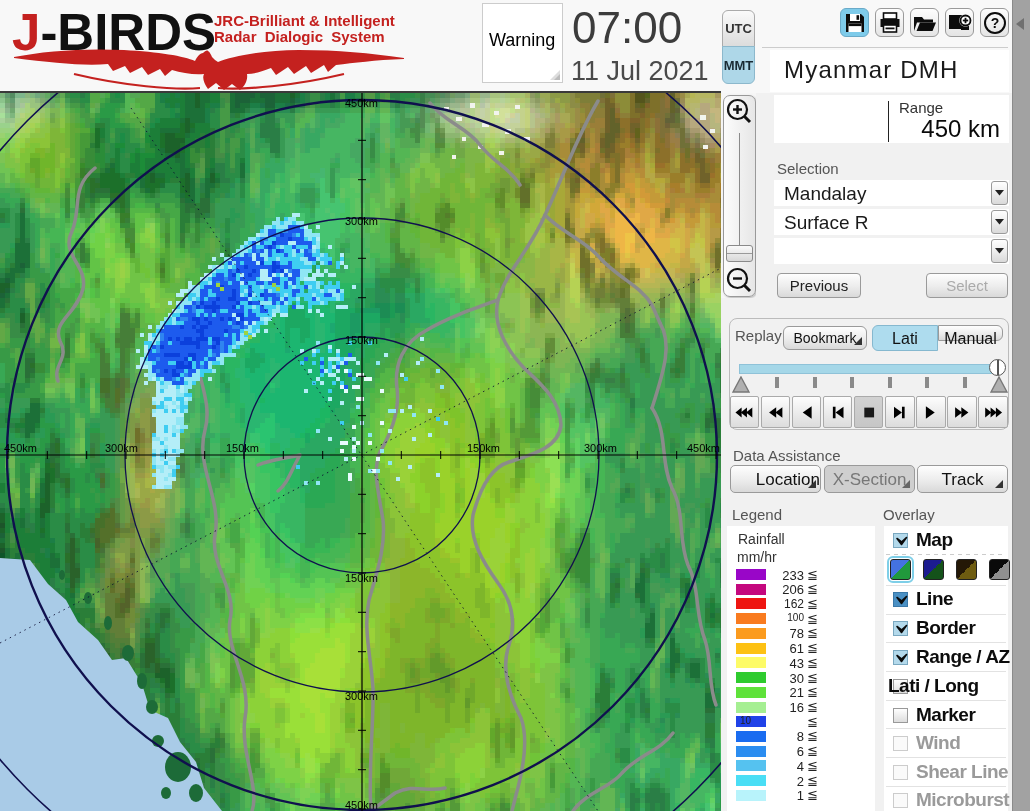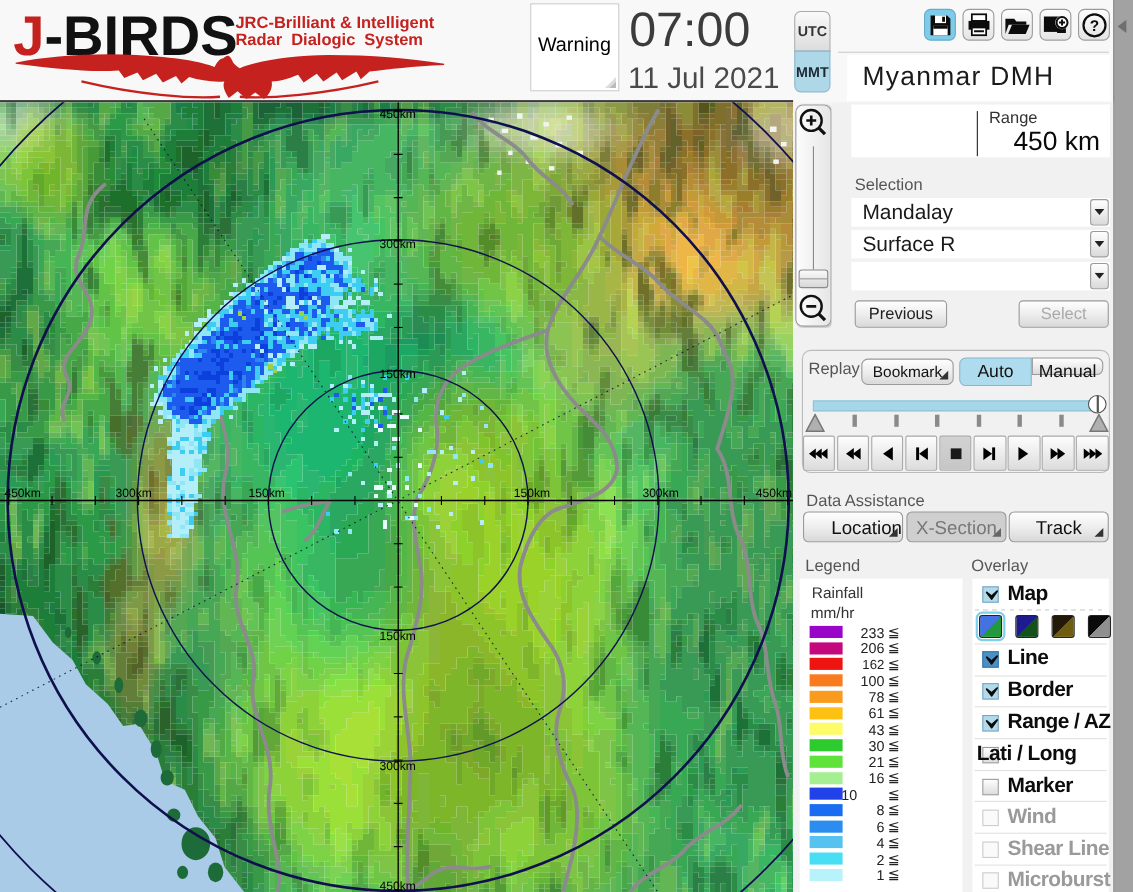--- a/index.html
+++ b/index.html
@@ -637,21 +637,21 @@
 <svg class="abs" style="left:995px;top:248px" width="9" height="6">
     <polygon points="0,0 9,0 4.5,5.5" fill="#222"></polygon>
   </svg>
 <div class="abs btn" style="left:777px;top:273px;width:84px;height:25px;border-radius:4px;text-align:center;line-height:24px;font-size:15px;color:#222">Previous</div>
 <div class="abs btn" style="left:926px;top:273px;width:82px;height:25px;border-radius:4px;text-align:center;line-height:24px;font-size:15px;color:#aaa">Select</div>
 <div class="abs" style="left:729px;top:318px;width:280px;height:112px;border:1px solid #bbb;border-radius:8px"></div>
 <div class="abs" style="left:735px;top:327px;font-size:15px;color:#555">Replay</div>
 <div class="abs btn" style="left:783px;top:326px;width:84px;height:24px;border-radius:6px;text-align:center;line-height:23px;font-size:14px;color:#111">Bookmark<svg width="10" height="10" viewBox="0 0 10 10" style="position:absolute;right:3px;bottom:3px">
       <polygon points="9,1 9,9 1,9" fill="#333"></polygon>
     </svg></div>
-<div class="abs" style="left:872px;top:325px;width:66px;height:26px;background:#aedcee;border:1px solid #85b8cf;border-radius:6px 0 0 6px;text-align:center;line-height:25px;font-size:16px;color:#111">Auto</div>
+<div class="abs" style="left:872px;top:325px;width:66px;height:26px;background:#aedcee;border:1px solid #85b8cf;border-radius:6px 0 0 6px;text-align:center;line-height:25px;font-size:16px;color:#111">Lati</div>
 <div class="abs btn" style="left:938px;top:325px;width:65px;height:16px;border-radius:0 6px 6px 0;text-align:center;line-height:25px;font-size:16px;color:#111">Manual</div>
 <div class="abs" style="left:739px;top:364px;width:263px;height:10px;background:#a5d7e8;border:1px solid #8fc2d8"></div>
 <div class="abs" style="left:989px;top:359px;width:17px;height:17px;background:#fff;border:1.6px solid #555;border-radius:50%"></div>
 <div class="abs" style="left:997px;top:360px;width:1.6px;height:15px;background:#555"></div>
 <svg width="18" height="17" viewBox="0 0 18 17" style="position:absolute;left:732px;top:376px">
     <polygon points="9,1 17,16 1,16" fill="#b0b0b0" stroke="#777" stroke-width="1.4"></polygon>
   </svg>
 <svg width="18" height="17" viewBox="0 0 18 17" style="position:absolute;left:990px;top:376px">
     <polygon points="9,1 17,16 1,16" fill="#b0b0b0" stroke="#777" stroke-width="1.4"></polygon>
   </svg>
@@ -733,42 +733,42 @@
 <div style="position:absolute;left:736px;top:569.0px;width:30px;height:11px;background:#9906c8"></div>
 <div style="position:absolute;left:740px;top:567.5px;width:64px;text-align:right;font-size:13px;color:#222">233</div>
 <div style="position:absolute;left:807px;top:566.5px;font-size:13px;color:#222">≦</div>
 <div style="position:absolute;left:736px;top:583.7px;width:30px;height:11px;background:#c4087e"></div>
 <div style="position:absolute;left:740px;top:582.2px;width:64px;text-align:right;font-size:13px;color:#222">206</div>
 <div style="position:absolute;left:807px;top:581.2px;font-size:13px;color:#222">≦</div>
 <div style="position:absolute;left:736px;top:598.4px;width:30px;height:11px;background:#ee1511"></div>
 <div style="position:absolute;left:740px;top:596.9px;width:64px;text-align:right;font-size:12px;color:#222">162</div>
 <div style="position:absolute;left:807px;top:595.9px;font-size:13px;color:#222">≦</div>
 <div style="position:absolute;left:736px;top:613.2px;width:30px;height:11px;background:#f97b1f"></div>
-<div style="position:absolute;left:740px;top:611.7px;width:64px;text-align:right;font-size:13px;color:#222">100</div>
+<div style="position:absolute;left:740px;top:611.7px;width:64px;text-align:right;font-size:10px;color:#222">100</div>
 <div style="position:absolute;left:807px;top:610.7px;font-size:13px;color:#222">≦</div>
 <div style="position:absolute;left:736px;top:627.9px;width:30px;height:11px;background:#fb9b1e"></div>
 <div style="position:absolute;left:740px;top:626.4px;width:64px;text-align:right;font-size:13px;color:#222">78</div>
 <div style="position:absolute;left:807px;top:625.4px;font-size:13px;color:#222">≦</div>
 <div style="position:absolute;left:736px;top:642.6px;width:30px;height:11px;background:#fdc113"></div>
 <div style="position:absolute;left:740px;top:641.1px;width:64px;text-align:right;font-size:13px;color:#222">61</div>
 <div style="position:absolute;left:807px;top:640.1px;font-size:13px;color:#222">≦</div>
 <div style="position:absolute;left:736px;top:657.3px;width:30px;height:11px;background:#fdfb67"></div>
 <div style="position:absolute;left:740px;top:655.8px;width:64px;text-align:right;font-size:13px;color:#222">43</div>
 <div style="position:absolute;left:807px;top:654.8px;font-size:13px;color:#222">≦</div>
 <div style="position:absolute;left:736px;top:672.0px;width:30px;height:11px;background:#2ecb2e"></div>
 <div style="position:absolute;left:740px;top:670.5px;width:64px;text-align:right;font-size:13px;color:#222">30</div>
 <div style="position:absolute;left:807px;top:669.5px;font-size:13px;color:#222">≦</div>
 <div style="position:absolute;left:736px;top:686.8px;width:30px;height:11px;background:#5fe23a"></div>
 <div style="position:absolute;left:740px;top:685.3px;width:64px;text-align:right;font-size:13px;color:#222">21</div>
 <div style="position:absolute;left:807px;top:684.3px;font-size:13px;color:#222">≦</div>
 <div style="position:absolute;left:736px;top:701.5px;width:30px;height:11px;background:#a5ef92"></div>
 <div style="position:absolute;left:740px;top:700.0px;width:64px;text-align:right;font-size:13px;color:#222">16</div>
 <div style="position:absolute;left:807px;top:699.0px;font-size:13px;color:#222">≦</div>
 <div style="position:absolute;left:736px;top:716.2px;width:30px;height:11px;background:#2042e8"></div>
-<div style="position:absolute;left:740px;top:714.7px;width:64px;text-align:center;font-size:13px;color:#222">10</div>
+<div style="position:absolute;left:740px;top:714.7px;width:64px;text-align:left;font-size:10px;color:#222">10</div>
 <div style="position:absolute;left:807px;top:713.7px;font-size:13px;color:#222">≦</div>
 <div style="position:absolute;left:736px;top:730.9px;width:30px;height:11px;background:#1a6cf0"></div>
 <div style="position:absolute;left:740px;top:729.4px;width:64px;text-align:right;font-size:13px;color:#222">8</div>
 <div style="position:absolute;left:807px;top:728.4px;font-size:13px;color:#222">≦</div>
 <div style="position:absolute;left:736px;top:745.6px;width:30px;height:11px;background:#2b8df0"></div>
 <div style="position:absolute;left:740px;top:744.1px;width:64px;text-align:right;font-size:13px;color:#222">6</div>
 <div style="position:absolute;left:807px;top:743.1px;font-size:13px;color:#222">≦</div>
 <div style="position:absolute;left:736px;top:760.4px;width:30px;height:11px;background:#55c2f0"></div>
 <div style="position:absolute;left:740px;top:758.9px;width:64px;text-align:right;font-size:13px;color:#222">4</div>
 <div style="position:absolute;left:807px;top:757.9px;font-size:13px;color:#222">≦</div>

